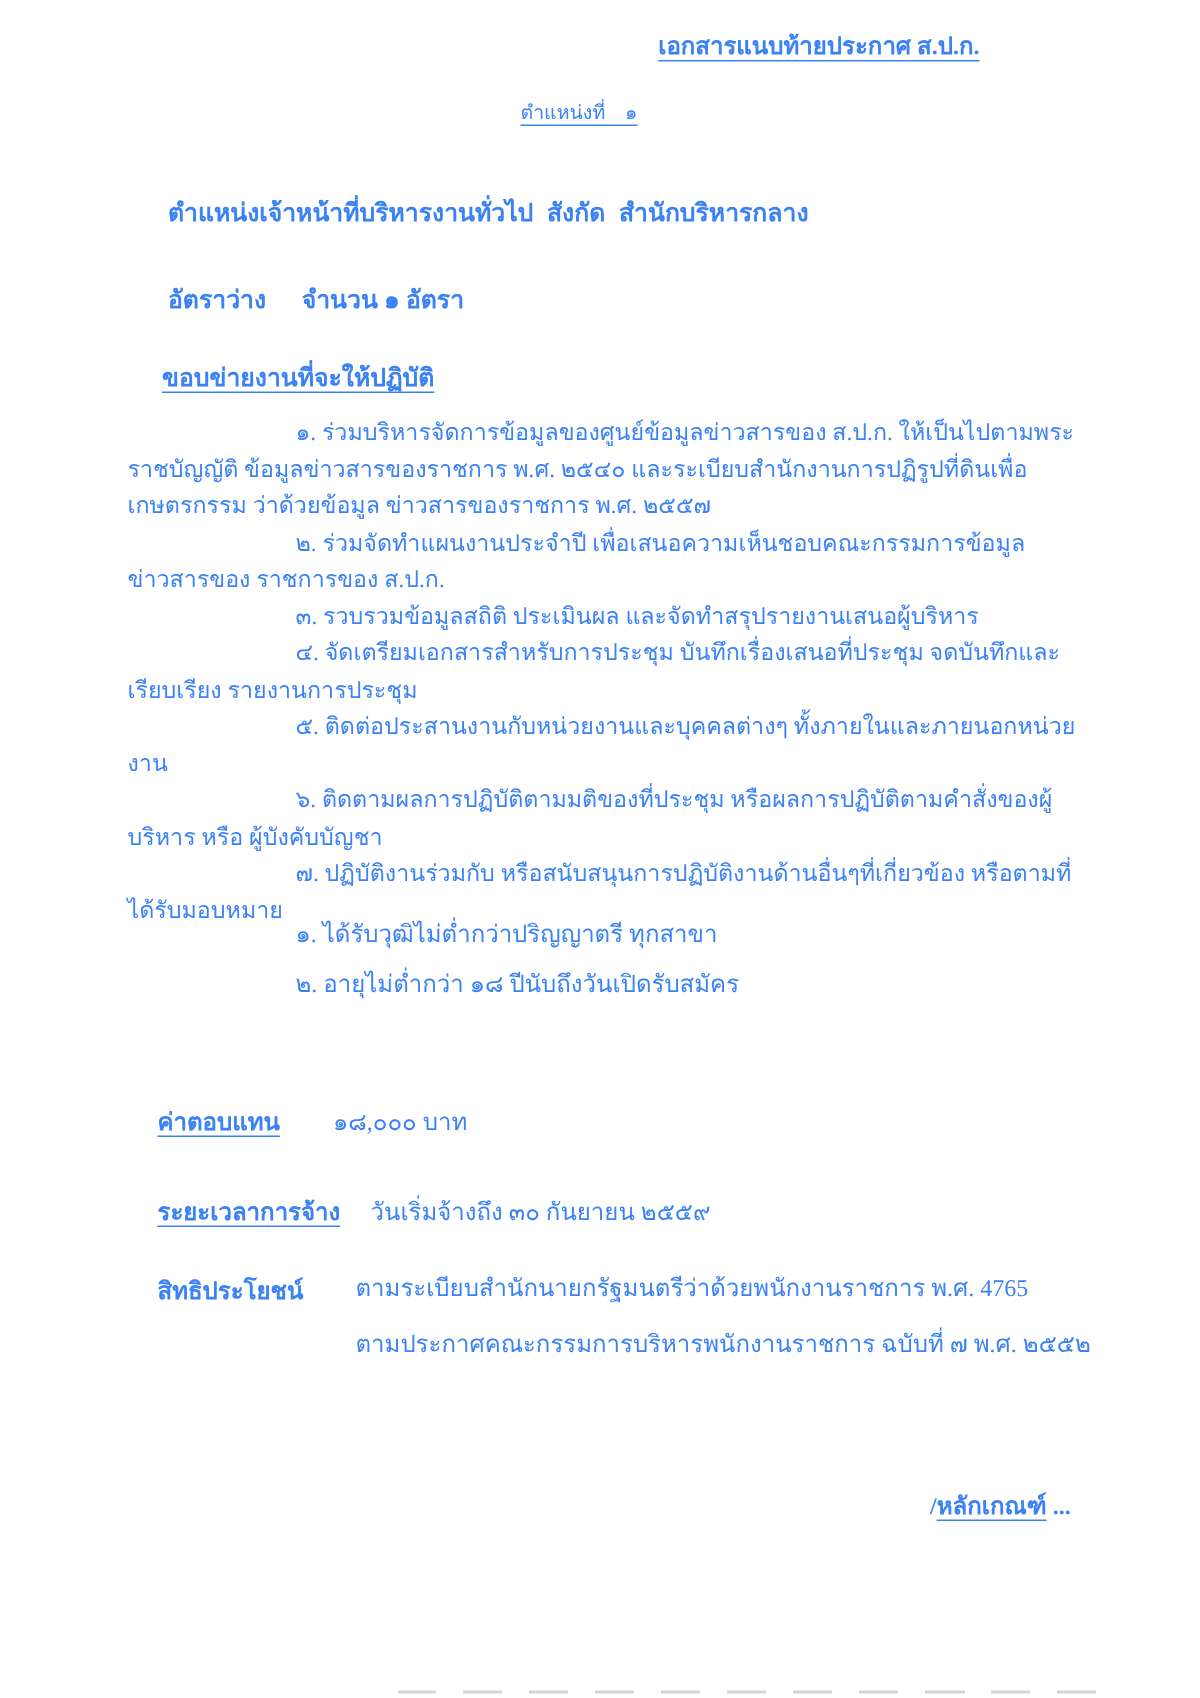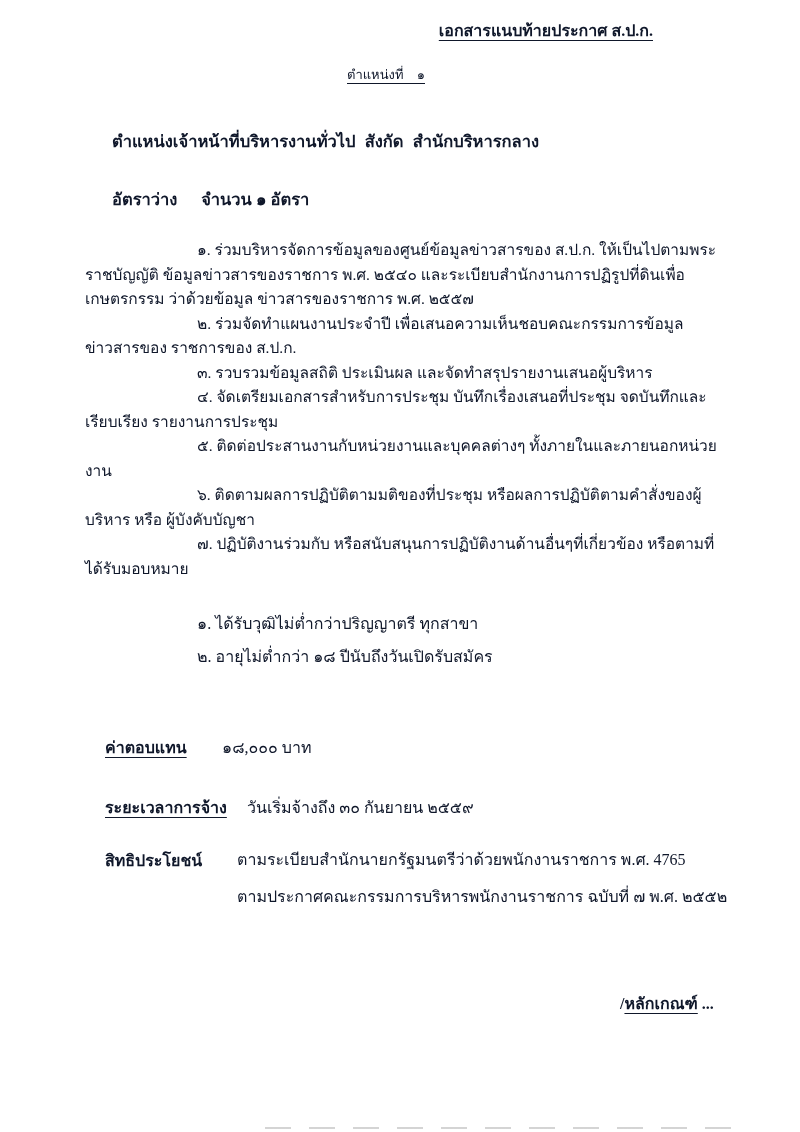--- a/index.html
+++ b/index.html
@@ -1,21 +1,21 @@
 <!DOCTYPE html>
 <html lang="th"><head>
 <meta charset="utf-8">
 <style>
   html,body{margin:0;padding:0;}
   body{background:#ffffff;}
   .page{
     position:relative;
     width:736px;height:1132px;
     background:#ffffff;
-    color:#0f172a;
+    color:#3b82f6;
     font-family:"Liberation Serif", serif;
     overflow:hidden;
   }
   .u{
     text-decoration:underline;
     text-underline-offset:4px;
     text-decoration-thickness:1.4px;
   }
   
   .header-note{
@@ -89,20 +89,21 @@
   <div class="title u">ตำแหน่งที่ ๑</div>
 
   <div class="position-line">ตำแหน่งเจ้าหน้าที่บริหารงานทั่วไป สังกัด สำนักบริหารกลาง</div>
 
   <div class="vacancy-row">
     <span class="lbl">อัตราว่าง</span>
     <span>จำนวน ๑ อัตรา</span>
   </div>
 
   <div class="scope">
+    <div class="section-heading">ขอบข่ายงานที่จะให้ปฏิบัติ</div>
     <p>๑. ร่วมบริหารจัดการข้อมูลของศูนย์ข้อมูลข่าวสารของ ส.ป.ก. ให้เป็นไปตามพระราชบัญญัติ ข้อมูลข่าวสารของราชการ พ.ศ. ๒๕๔๐ และระเบียบสำนักงานการปฏิรูปที่ดินเพื่อเกษตรกรรม ว่าด้วยข้อมูล ข่าวสารของราชการ พ.ศ. ๒๕๕๗</p>
     <p>๒. ร่วมจัดทำแผนงานประจำปี เพื่อเสนอความเห็นชอบคณะกรรมการข้อมูลข่าวสารของ ราชการของ ส.ป.ก.</p>
     <p>๓. รวบรวมข้อมูลสถิติ ประเมินผล และจัดทำสรุปรายงานเสนอผู้บริหาร</p>
     <p>๔. จัดเตรียมเอกสารสำหรับการประชุม บันทึกเรื่องเสนอที่ประชุม จดบันทึกและเรียบเรียง รายงานการประชุม</p>
     <p>๕. ติดต่อประสานงานกับหน่วยงานและบุคคลต่างๆ ทั้งภายในและภายนอกหน่วยงาน</p>
     <p>๖. ติดตามผลการปฏิบัติตามมติของที่ประชุม หรือผลการปฏิบัติตามคำสั่งของผู้บริหาร หรือ ผู้บังคับบัญชา</p>
     <p>๗. ปฏิบัติงานร่วมกับ หรือสนับสนุนการปฏิบัติงานด้านอื่นๆที่เกี่ยวข้อง หรือตามที่ ได้รับมอบหมาย</p>
   </div>
 
   <div class="qual">

